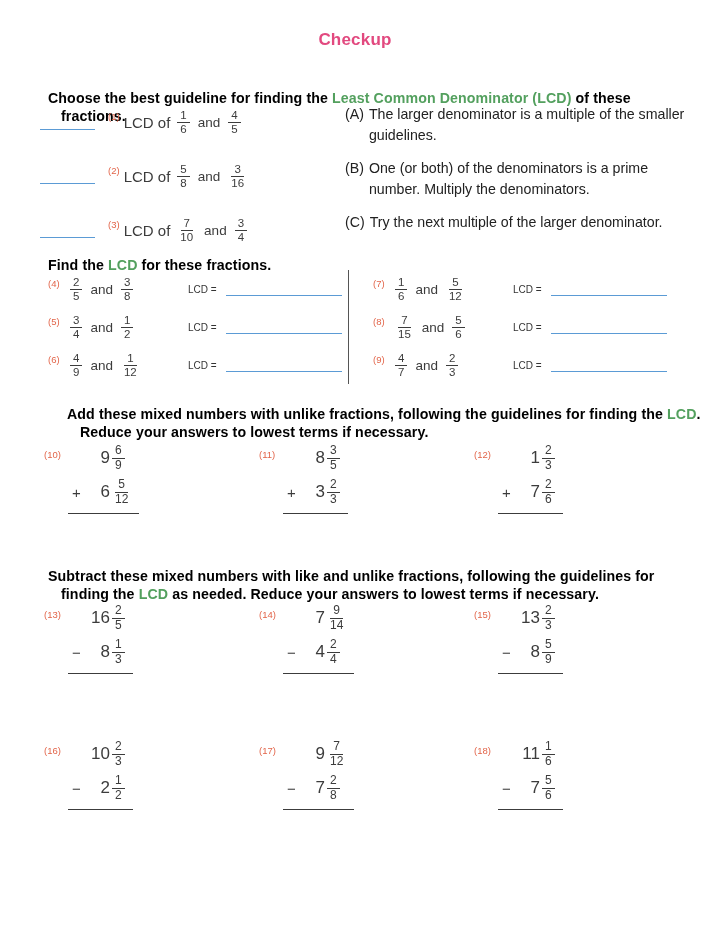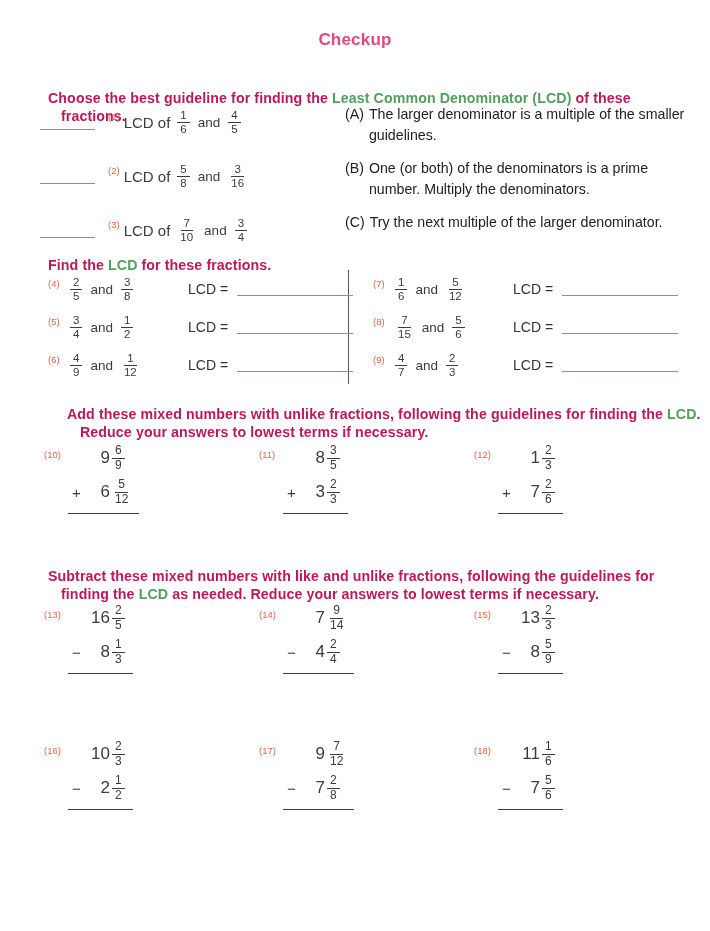--- a/index.html
+++ b/index.html
@@ -1,18 +1,18 @@
 <!DOCTYPE html>
 <html><head>
 <meta charset="utf-8">
 <style>
   html,body{margin:0;padding:0;background:#ffffff;}
   .page{position:relative;width:710px;height:824px;background:#ffffff;overflow:hidden;
         font-family:"Liberation Sans",sans-serif;color:#3c3c3c;}
-  .blue{color:#be185d;text-align:center;}
+  .blue{color:#000000;text-align:center;}
   .green{color:#53a05e;}
   .bold{font-weight:700;}
   .title{position:absolute;top:30px;left:0;width:100%;text-align:center;
          color:#e2497f;font-size:17px;font-weight:700;letter-spacing:.2px;}
   .instr{position:absolute;font-size:14.2px;font-weight:700;line-height:1.28;
          padding-left:13px;text-indent:-13px;letter-spacing:.1px;}
   
   .frac{display:inline-flex;flex-direction:column;align-items:center;
         font-size:11.5px;line-height:1.12;vertical-align:middle;color:#3c3c3c;}
   .frac .fn{padding:0 3px;border-bottom:1.4px solid #3c3c3c;}
@@ -29,21 +29,21 @@
   .option{display:flex;font-size:14.2px;line-height:1.45;color:#222;flex:1;}
   .option .olabel{margin-right:5px;white-space:nowrap;}
   
   .lcdgrid{position:absolute;top:270px;left:48px;display:flex;}
   .lcd-col{width:300px;}
   .lcd-col.left{border-right:1.2px solid #555;padding-right:0;}
   .lcd-col.right{padding-left:24px;}
   .lcd-row{display:flex;align-items:center;height:38px;}
   .lcd-row .pnum{width:22px;flex:none;}
   .lcd-expr{display:flex;align-items:center;width:118px;flex:none;}
-  .lcd-label{font-size:14px;color:#333;white-space:nowrap;}
+  .lcd-label{font-size:10px;color:#333;white-space:nowrap;}
   .ansline{width:116px;border-bottom:1.5px solid #5b9bd5;height:13px;margin-left:9px;flex:none;}
   
   .vrow-problems{position:absolute;left:44px;display:flex;}
   .vprob{width:215px;display:flex;align-items:flex-start;}
   .vprob .pnum{width:28px;flex:none;margin-top:8px;transform:none;text-align:left;}
   .vbody{display:inline-block;}
   .vline{display:flex;align-items:center;height:34px;}
   .vop{width:17px;font-size:15px;color:#3c3c3c;}
   .vwhole{min-width:21px;text-align:right;font-size:17px;}
   .vline .frac{font-size:12px;margin-left:2px;}

